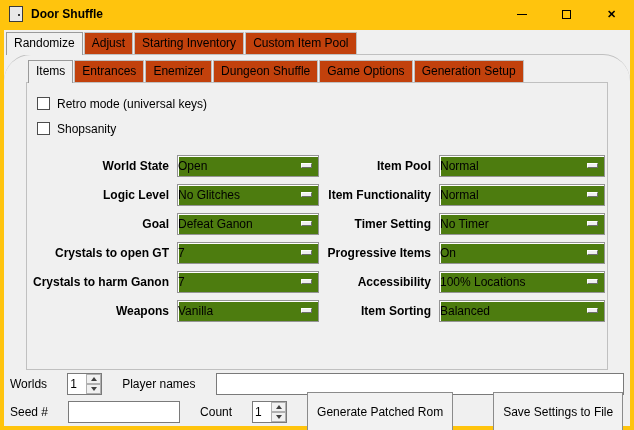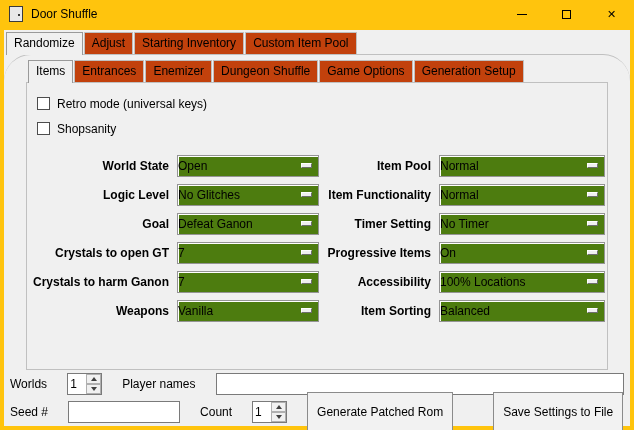--- a/index.html
+++ b/index.html
@@ -2,21 +2,21 @@
 <html><head>
 <meta charset="utf-8">
 <style>
   * { box-sizing: border-box; margin: 0; padding: 0; }
   html, body { width: 634px; height: 430px; }
   body { font-family: "Liberation Sans", sans-serif; font-size: 12px; color: #000; }
 
   .window { position: relative; width: 634px; height: 430px; background: #ffc40d; overflow: hidden; }
 
   
-  .titlebar { height: 28px; display: flex; align-items: center; background: #ffc40d; }
+  .titlebar { height: 28px; display: flex; align-items: center; background: #ffc40d; font-weight: bold; }
   .app-icon { width: 14px; height: 16px; margin-left: 9px; border: 1px solid #3a3a3a; background: #e8e8e8; position: relative; }
   .app-icon::after { content: ""; position: absolute; right: 2px; top: 7px; width: 2px; height: 2px; background: #3a3a3a; }
   .title-text { margin-left: 8px; font-size: 12px; }
   .win-controls { margin-left: auto; display: flex; height: 30px; }
   .win-btn { width: 45px; height: 30px; display: flex; align-items: center; justify-content: center; cursor: default; }
   .glyph-min { width: 10px; height: 1px; background: #000; }
   .glyph-max { width: 9px; height: 9px; border: 1px solid #000; }
   .glyph-close { font-size: 11px; line-height: 1; }
 
   

